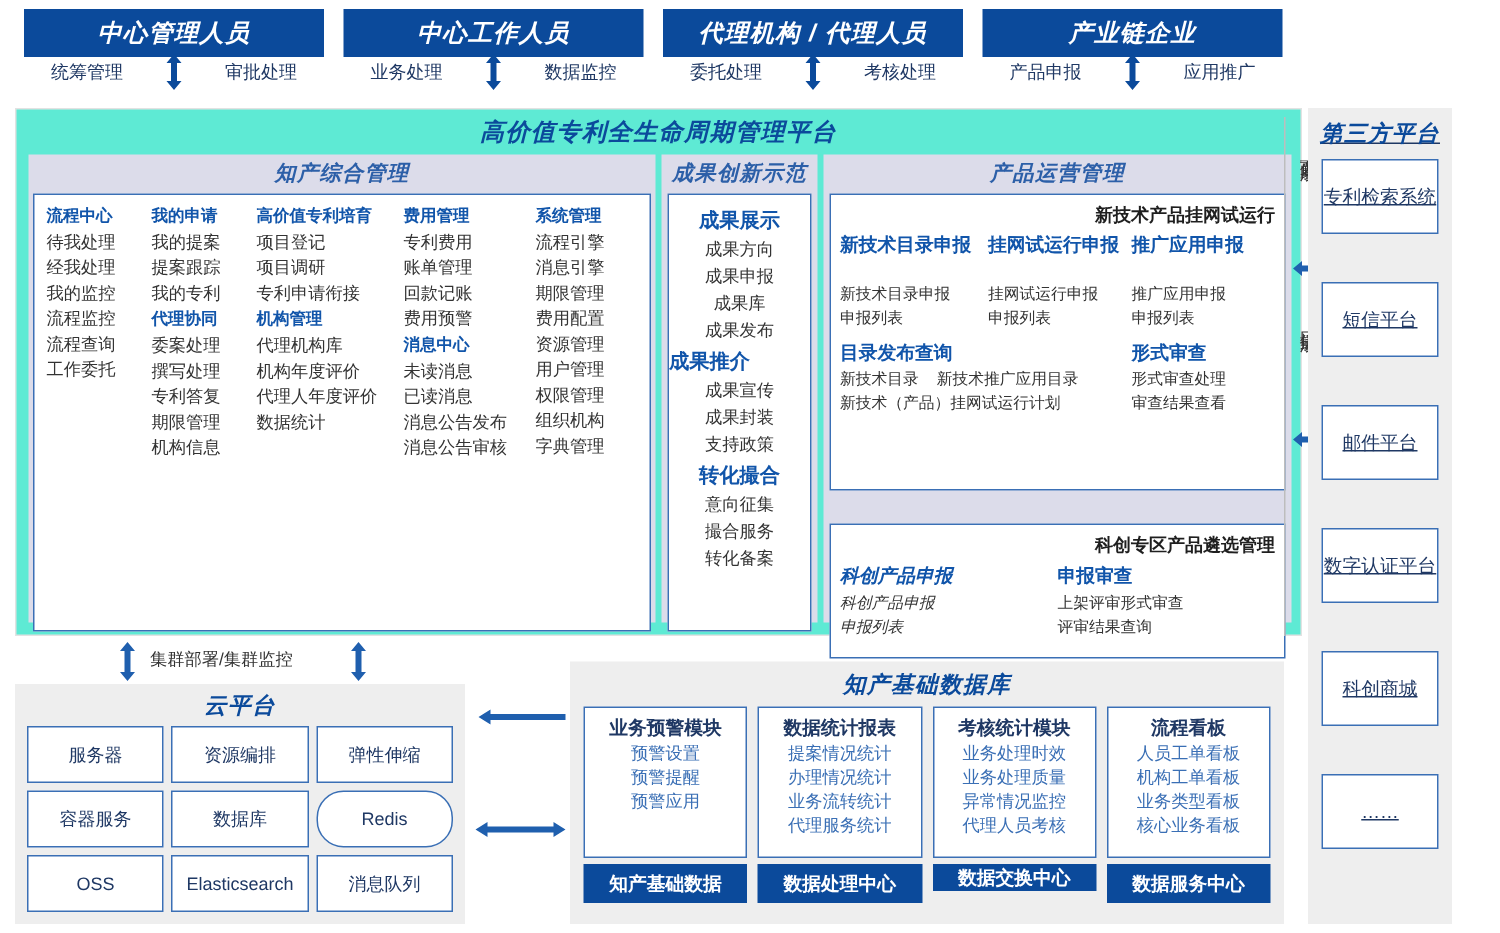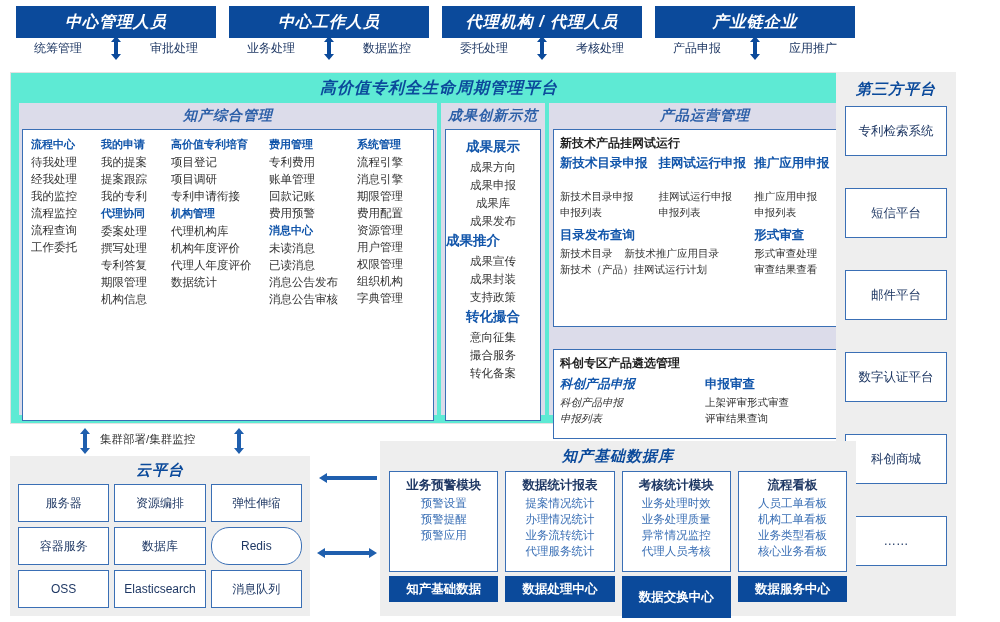--- a/index.html
+++ b/index.html
@@ -61,21 +61,21 @@
     line-height:17px;margin-bottom:1px;
   }
   .col-item{
     font-size:11.5px;color:#333333;line-height:17px;white-space:nowrap;
   }
   .menu-col{display:flex;flex-direction:column;}
 
   
   .subbox{background:#fff;border:1.5px solid #3a6fb5;}
   .subbox-title{
-    font-size:12px;font-weight:bold;color:#1f1f1f;text-align:left;
+    font-size:12px;font-weight:bold;color:#1f1f1f;text-align:right;
     line-height:18px;
   }
 
   
   .tp-panel{background:#eeeeee;}
   .tp-title{font-size:15px;font-weight:bold;font-style:italic;color:#0b4a9b;letter-spacing:1px;}
   .tp-box{
     background:#fff;border:1.5px solid #3a6fb5;
     font-size:12.5px;color:#1f3864;
   }
@@ -315,21 +315,21 @@
     </div>
 
     <div class="abs int-label" style="left:10px;top:134px;">接口集成</div>
     <div class="abs" style="left:6px;top:208px;">
       <svg width="24" height="14" viewBox="0 0 24 14">
           <path d="M1 7 L7 2 L7 5 L17 5 L17 2 L23 7 L17 12 L17 9 L7 9 L7 12 Z" fill="#1f5fae"></path>
         </svg>
     </div>
   </div>
 
-  <div class="abs tp-panel" style="left:836px;top:72px;width:120px;height:544px;">
+  <div class="abs tp-panel" style="left:872px;top:72px;width:96px;height:544px;text-decoration:underline;">
     <div class="ctr tp-title" style="height:34px;">第三方平台</div>
     <div id="tp-list" style="padding:0 9px;">
         <div class="tp-box ctr" style="height: 48px; margin-bottom: 32px;">专利检索系统</div>
         <div class="tp-box ctr" style="height: 48px; margin-bottom: 32px;">短信平台</div>
         <div class="tp-box ctr" style="height: 48px; margin-bottom: 32px;">邮件平台</div>
         <div class="tp-box ctr" style="height: 48px; margin-bottom: 32px;">数字认证平台</div>
         <div class="tp-box ctr" style="height: 48px; margin-bottom: 32px;">科创商城</div>
         <div class="tp-box ctr" style="height: 48px; margin-bottom: 32px;">……</div>
       </div>
   </div>
@@ -395,21 +395,21 @@
           <div class="db-foot ctr" style="height: 26px; margin-top: 4px;">数据处理中心</div>
         </div>
         <div>
           <div class="db-col" style="height: 96px; padding: 3px 2px 0px;">
             <div class="db-col-head">考核统计模块</div>
             <div class="db-col-item">业务处理时效</div>
             <div class="db-col-item">业务处理质量</div>
             <div class="db-col-item">异常情况监控</div>
             <div class="db-col-item">代理人员考核</div>
           </div>
-          <div class="db-foot ctr" style="height: 42px; margin-top: 4px; text-align: center;">数据交换中心</div>
+          <div class="db-foot ctr" style="height: 18px; margin-top: 4px; text-align: center;">数据交换中心</div>
         </div>
         <div>
           <div class="db-col" style="height: 96px; padding: 3px 2px 0px;">
             <div class="db-col-head">流程看板</div>
             <div class="db-col-item">人员工单看板</div>
             <div class="db-col-item">机构工单看板</div>
             <div class="db-col-item">业务类型看板</div>
             <div class="db-col-item">核心业务看板</div>
           </div>
           <div class="db-foot ctr" style="height: 26px; margin-top: 4px;">数据服务中心</div>

